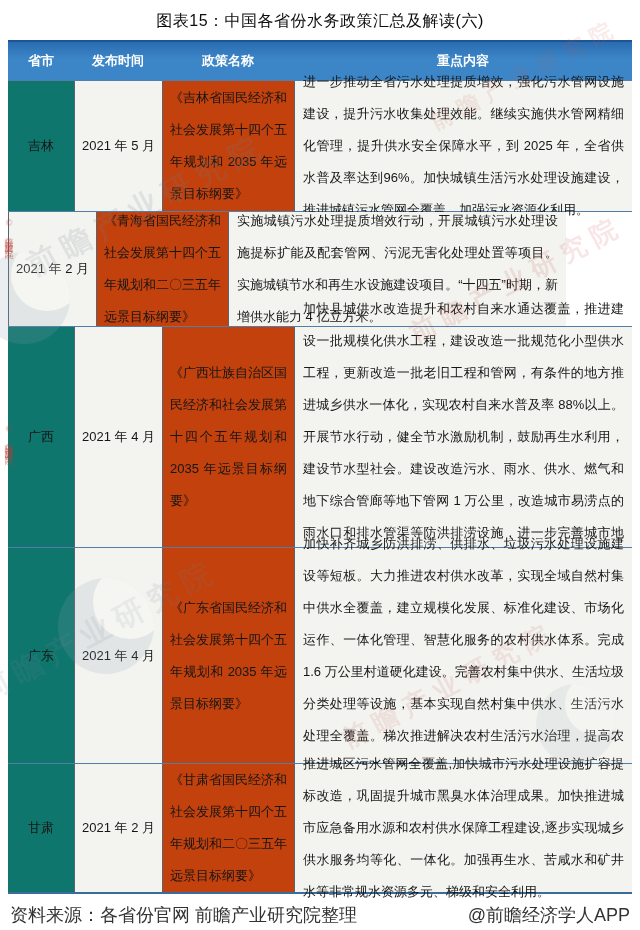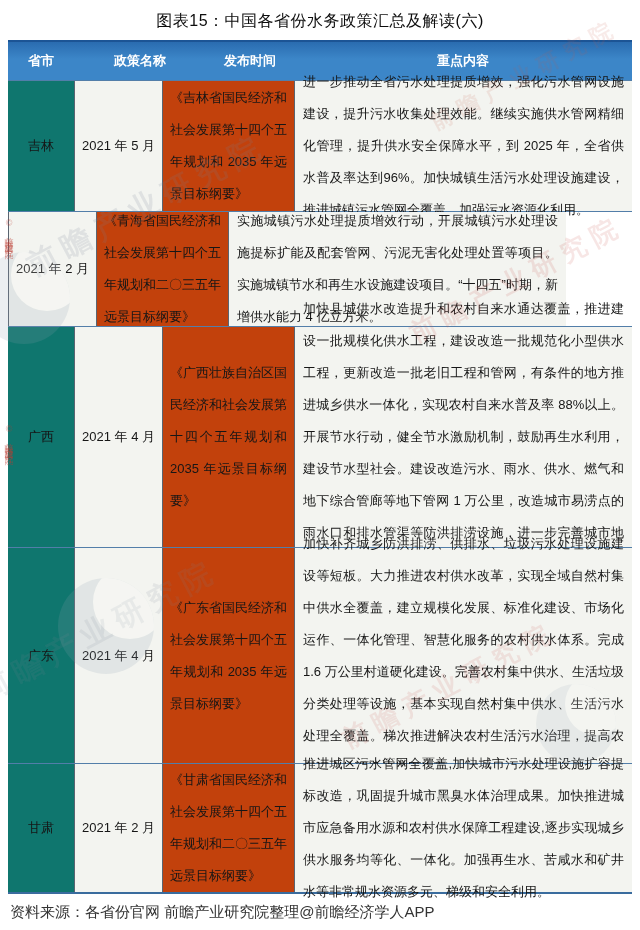--- a/index.html
+++ b/index.html
@@ -21,22 +21,22 @@
           display:flex; align-items:center; }
   .c0 { width:66px;  background:#0f766e; justify-content:center; }
   .c1 { width:88px;  background:#f3f4f0; justify-content:center; border-left:1px solid #5a6470; }
   .c2 { width:132px; background:#c2410c; border-left:1px solid #5a6470; padding:4px 7px; }
   .c3 { width:338px; background:#f3f4f0; border-left:1px solid #5a6470; padding:4px 8px; }
   .th.c0, .th.c1, .th.c2, .th.c3 { background:transparent; border-left:none; }
   .txt { width:100%; text-align:justify; line-height:32px; }
   .r0 { height:130px; } .r1 { height:114px; } .r2 { height:220px; }
   .r3 { height:215px; } .r4 { height:128px; }
 
-  .footer { margin:9px 10px 0 10px; display:flex; justify-content:flex-start;
-            font-size:15px; color:#333333; }
+  .footer { margin:9px 10px 0 10px; display:flex; justify-content:space-between;
+            font-size:18px; color:#333333; }
 
   
   .wm { position:absolute; z-index:3; pointer-events:none; white-space:nowrap; font-weight:bold; }
   .wm-text { transform:rotate(-28deg); letter-spacing:8px; }
   .wm-g1 { left:14px;  top:185px; font-size:30px; color:rgba(120,132,148,0.16); }
   .wm-g2 { left:-34px; top:610px; font-size:30px; color:rgba(120,132,148,0.13); }
   .wm-r1 { left:398px; top:262px; font-size:26px; color:rgba(198,88,78,0.15); }
   .wm-r2 { left:330px; top:668px; font-size:26px; color:rgba(198,88,78,0.13); }
   .wm-r3 { left:420px; top:60px;  font-size:22px; color:rgba(198,88,78,0.12); }
   .wm-logo { border-radius:50%; background:#8fa0b0; opacity:0.17; overflow:hidden; }
@@ -53,22 +53,22 @@
 </head>
 <body>
 
 <div class="page">
 
   <h1 class="title">图表15：中国各省份水务政策汇总及解读(六)</h1>
 
   <div class="table">
     <div class="thead">
       <div class="th c0">省市</div>
+      <div class="th c1">发布时间</div>
       <div class="th c2">政策名称</div>
-      <div class="th c1">发布时间</div>
       <div class="th c3">重点内容</div>
     </div>
 
     <div class="trow r0">
       <div class="cell c0">吉林</div>
       <div class="cell c1">2021 年 5 月</div>
       <div class="cell c2">
           <div class="txt">《吉林省国民经济和社会发展第十四个五年规划和 2035 年远景目标纲要》</div>
         </div>
       <div class="cell c3">

